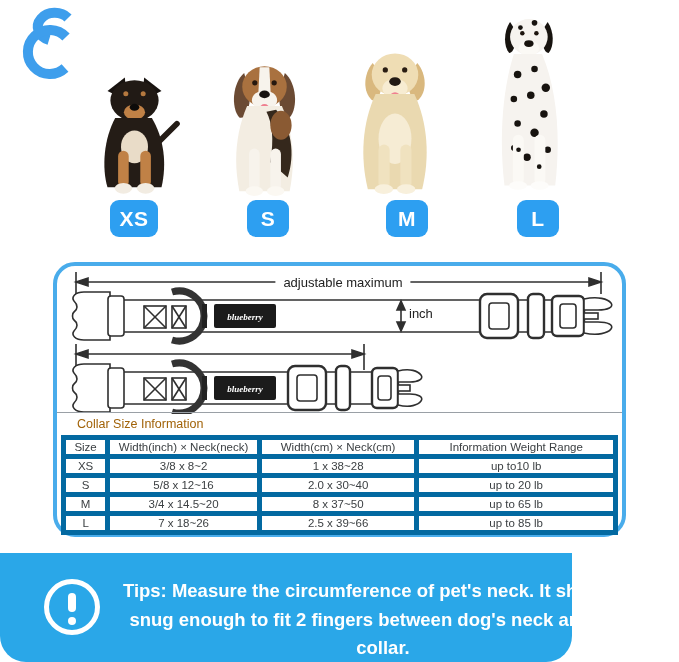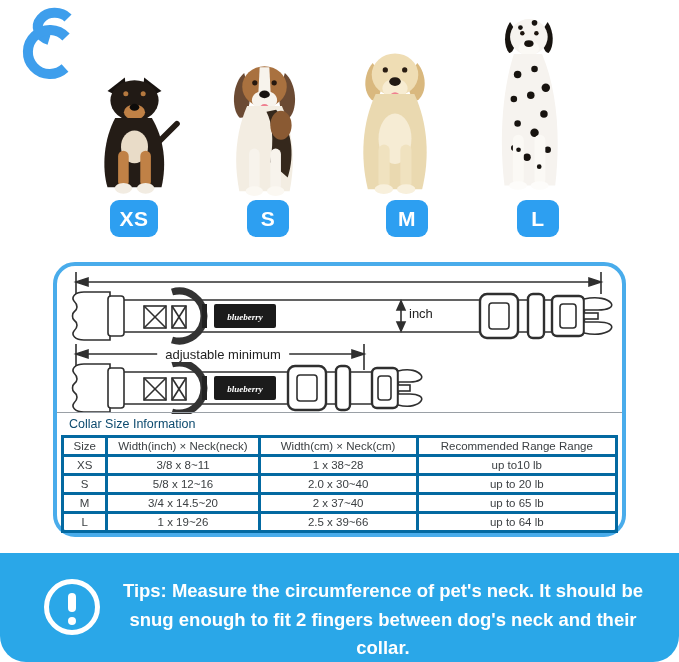--- a/index.html
+++ b/index.html
@@ -42,36 +42,36 @@
   .diagram svg { position:absolute; left:0; top:0; }
   .dlabel {
     position:absolute; background:#fff; padding:0 8px;
     font-size:13px; color:#222; white-space:nowrap;
   }
   .dlabel-max { left:283px; top:5px;  transform:translateX(-50%); }
   .dlabel-min { left:163px; top:77px; transform:translateX(-50%); }
   .dlabel-width { left:347px; top:36px; padding:0 2px; }
   .divider { position:absolute; left:0; right:0; top:146px; border-top:1px solid #9aa0a6; }
   .table-title {
-    position:absolute; left:12px; top:151px;
-    font-size:12.5px; color:#0c4a6e;
+    position:absolute; left:20px; top:151px;
+    font-size:12.5px; color:#a16207;
   }
   table.sizes {
     position:absolute; left:4px; top:169px;
     width:557px; border-collapse:collapse;
     font-size:11.5px; color:#3c4043;
   }
   table.sizes th, table.sizes td {
-    border:3px solid #0369a1; text-align:center;
+    border:5px solid #0369a1; text-align:center;
     height:19px; font-weight:normal; padding:0 2px;
   }
   col.c1{width:8%;} col.c2{width:27.5%;} col.c3{width:28.5%;} col.c4{width:36%;}
   
   .banner {
-    position:absolute; left:0; top:553px; width:679px; height:109px;
+    position:absolute; left:0; top:553px; width:572px; height:109px;
     background:#2AA7E8; border-radius:0 0 26px 26px;
   }
   .alert-icon {
     position:absolute; left:44px; top:26px; width:56px; height:56px;
     border:5px solid #fff; border-radius:50%;
   }
   .alert-bar {
     position:absolute; left:50%; top:9px; transform:translateX(-50%);
     width:8px; height:19px; background:#fff; border-radius:4px;
   }
@@ -259,66 +259,66 @@
           <rect x="276" y="96" width="14" height="44" rx="5" fill="#fff" stroke-width="2.4"></rect>
           <rect x="312" y="98" width="26" height="40" rx="5" fill="#fff" stroke-width="2.4"></rect>
           <rect x="318" y="106" width="13" height="24" rx="3"></rect>
           <path d="M338,101 C350,98 358,101 361,105 C364,109 358,112 350,112 L338,112 Z" fill="#fff"></path>
           <path d="M338,135 C350,138 358,135 361,131 C364,127 358,124 350,124 L338,124 Z" fill="#fff"></path>
           <rect x="338" y="115" width="12" height="6" fill="#fff"></rect>
         </g>
         <text x="185" y="50" text-anchor="middle" font-size="9" font-style="italic" font-weight="bold" fill="#fff" font-family="Liberation Serif, serif">blueberry</text>
         <text x="185" y="122" text-anchor="middle" font-size="9" font-style="italic" font-weight="bold" fill="#fff" font-family="Liberation Serif, serif">blueberry</text>
       </svg>
+      <span class="dlabel dlabel-max">adjustable maximum</span>
       <span class="dlabel dlabel-width">inch</span>
-      <span class="dlabel dlabel-min">adjustable minimum</span>
     </div>
 
     <div class="divider"></div>
     <div class="table-title">Collar Size Information</div>
 
     <table class="sizes">
       <colgroup>
           <col class="c1">
           <col class="c2">
           <col class="c3">
           <col class="c4">
         </colgroup>
       <thead>
         <tr>
           <th>Size</th>
           <th>Width(inch)  ×  Neck(neck)</th>
           <th>Width(cm)  ×  Neck(cm)</th>
-          <th>Recommended Range Range</th>
+          <th>Information Weight Range</th>
         </tr>
       </thead>
       <tbody>
         <tr>
           <td>XS</td>
-          <td>3/8 x 8~11</td>
+          <td>3/8 x 8~2</td>
           <td>1 x 38~28</td>
           <td>up to10 lb</td>
         </tr>
         <tr>
           <td>S</td>
           <td>5/8 x 12~16</td>
           <td>2.0 x 30~40</td>
           <td>up to 20 lb</td>
         </tr>
         <tr>
           <td>M</td>
           <td>3/4 x 14.5~20</td>
-          <td>2 x 37~40</td>
+          <td>8 x 37~50</td>
           <td>up to 65 lb</td>
         </tr>
         <tr>
           <td>L</td>
-          <td>1 x 19~26</td>
+          <td>7 x 18~26</td>
           <td>2.5 x 39~66</td>
-          <td>up to 64 lb</td>
+          <td>up to 85 lb</td>
         </tr>
       </tbody>
     </table>
   </div>
 
   <div class="banner">
     <div class="alert-icon">
       <div class="alert-bar"></div>
       <div class="alert-dot"></div>
     </div>

